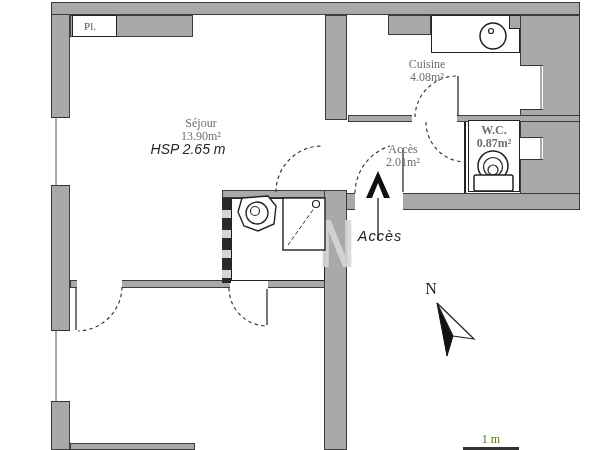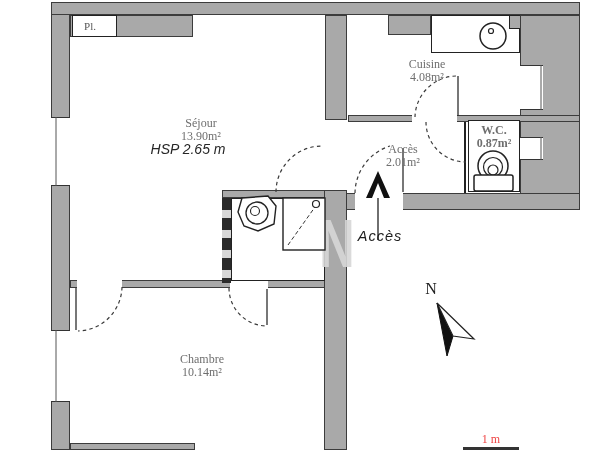--- a/index.html
+++ b/index.html
@@ -12,21 +12,21 @@
   .opening{background:#fff;}
   .win-v{background:#fff;border-top:1px solid #333;border-bottom:1px solid #333;}
   .lbl{position:absolute;transform:translate(-50%,-50%);white-space:nowrap;
        color:#6e6e6e;font-size:12px;line-height:13px;text-align:center;}
   .lbl .nm{display:block;}
   .hsp{position:absolute;transform:translate(-50%,-50%);white-space:nowrap;color:#262626;
        font-family:"Liberation Sans", sans-serif;font-style:italic;font-size:14px;}
   .acces{position:absolute;transform:translate(-50%,-50%);white-space:nowrap;color:#1d1d1d;
        font-family:"Liberation Sans", sans-serif;font-style:italic;font-size:14.5px;letter-spacing:1px;}
   .north-lbl{position:absolute;transform:translate(-50%,-50%);color:#222;font-size:16px;}
-  .scale-lbl{position:absolute;transform:translate(-50%,-50%);color:#ef4444;font-size:12px;}
+  .scale-lbl{position:absolute;transform:translate(-50%,-50%);color:#4d7c0f;font-size:12px;}
   .pl-lbl{position:absolute;transform:translate(-50%,-50%);color:#555;font-size:11px;text-align:right;}
   .dashedwall{background:repeating-linear-gradient(180deg,#2a2a2a 0 12px,#d6d6d6 12px 20px);}
   .watermark{position:absolute;transform:translate(-50%,-50%);color:rgba(214,214,214,0.9);
        font-family:"Liberation Sans", sans-serif;font-weight:bold;font-size:68px;
        transform:translate(-50%,-50%) scaleX(.72);}
   svg{position:absolute;left:0;top:0;}
 </style>
 </head>
 <body>
 
@@ -142,23 +142,19 @@
     <span class="nm">Accès</span>
     <span class="nm">2.01m²</span>
   </div>
 
   <div class="lbl" style="left:494px;top:137px;font-weight:bold;">
     <span class="nm">W.C.</span>
     <span class="nm">0.87m²</span>
   </div>
 
 
-  <div class="lbl" style="left:202px;top:366px;">
-    <span class="nm">Chambre</span>
-    <span class="nm">10.14m²</span>
-  </div>
 
   <div class="pl-lbl" style="left:90px;top:26px;">Pl.</div>
   <div class="acces" style="left:380px;top:236px;">Accès</div>
   <div class="north-lbl" style="left:431px;top:289px;">N</div>
   <div class="scale-lbl" style="left:491px;top:439px;">1 m</div>
 
 </div>
 
 </body></html>

